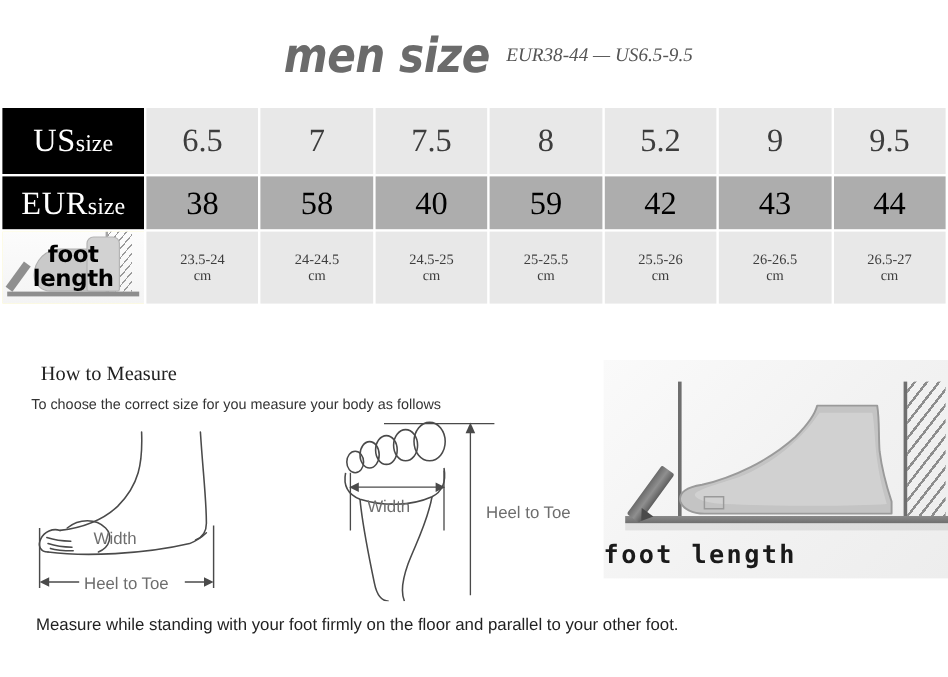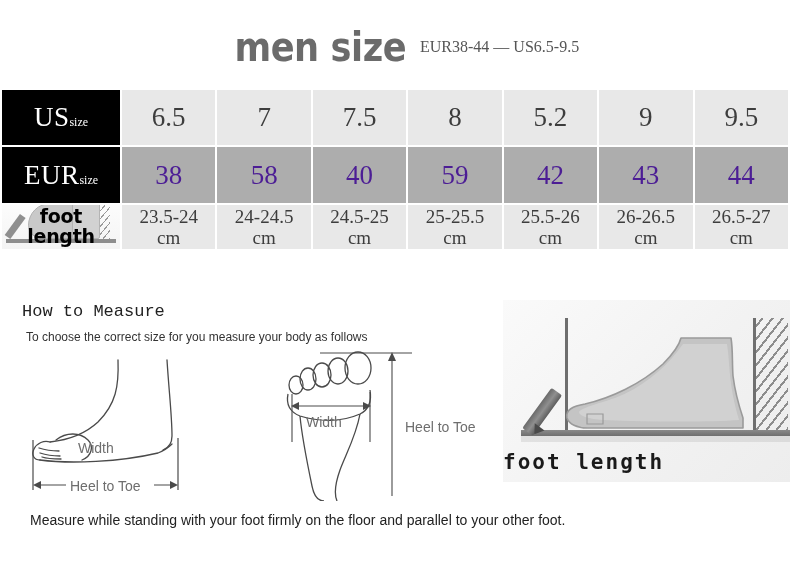--- a/index.html
+++ b/index.html
@@ -18,20 +18,21 @@
 
   
   .title-bar {
     height: 88px;
     display: flex;
     align-items: center;
     justify-content: center;
     gap: 14px;
     padding-top: 6px;
     box-sizing: border-box;
+    font-style: italic;
   }
   .title-main {
     font-family: "DejaVu Sans", sans-serif;
     font-size: 40px;
     font-weight: bold;
     color: #6b6b6b;
     letter-spacing: -0.5px;
     transform: scaleX(0.88);
     transform-origin: right center;
     line-height: 1;
@@ -69,26 +70,26 @@
     font-family: "Liberation Serif", serif;
     white-space: nowrap;
     position: relative;
     z-index: 2;
   }
   .hdr-label .big {
     font-size: 27px;
     letter-spacing: 0.5px;
   }
   .hdr-label .small {
-    font-size: 12px;
+    font-size: 20px;
   }
 
   .row-us td.data { background: #e8e8e8; color: #3d3d3d; font-size: 27px; height: 55px; margin-top: 16px; }
-  .row-eur td.data { background: #adadad; color: #4c1d95; font-size: 27px; height: 56px; }
-  .row-foot td.data { background: #e8e8e8; color: #3d3d3d; font-size: 19px; height: 44px; line-height: 1.12; }
+  .row-eur td.data { background: #adadad; color: #000000; font-size: 27px; height: 44px; }
+  .row-foot td.data { background: #e8e8e8; color: #3d3d3d; font-size: 12px; height: 60px; line-height: 1.12; }
 
   
   .hdr-foot {
     background: #fef9c3;
     color: #000000;
     position: relative;
     overflow: hidden;
   }
   .hdr-foot .photo-bg {
     position: absolute;
@@ -144,24 +145,24 @@
 
   
   .howto {
     position: absolute;
     left: 0; top: 284px;
     width: 790px;
     height: 280px;
   }
   .howto-title {
     position: absolute;
-    left: 22px; top: 18px;
+    left: 34px; top: 18px;
     font-size: 17px;
     color: #222;
-    font-family: Liberation Mono, monospace;
+    font-family: Liberation Serif, serif;
   }
   .howto-sub {
     position: absolute;
     left: 26px; top: 46px;
     font-size: 12px;
     color: #333;
   }
   .howto-footer {
     position: absolute;
     left: 30px; top: 228px;

